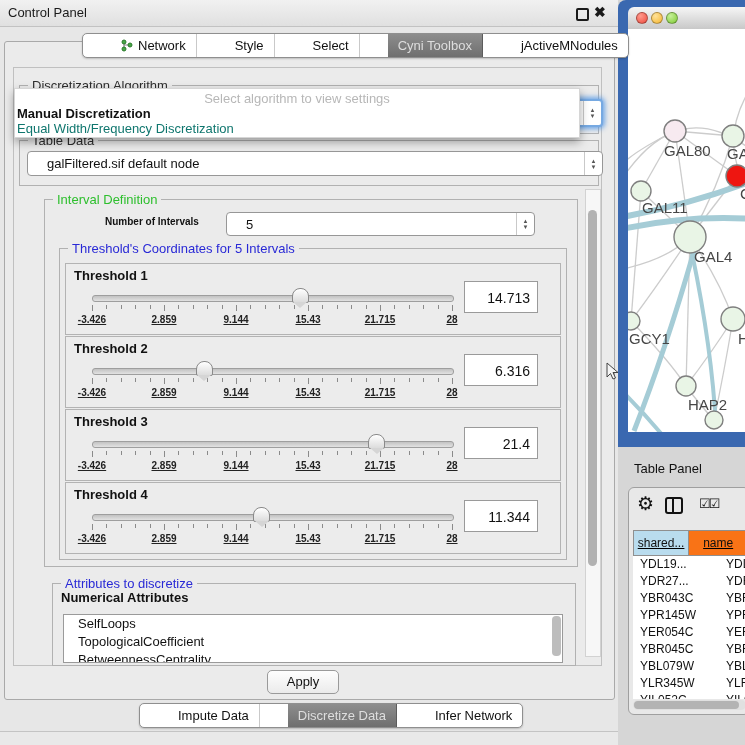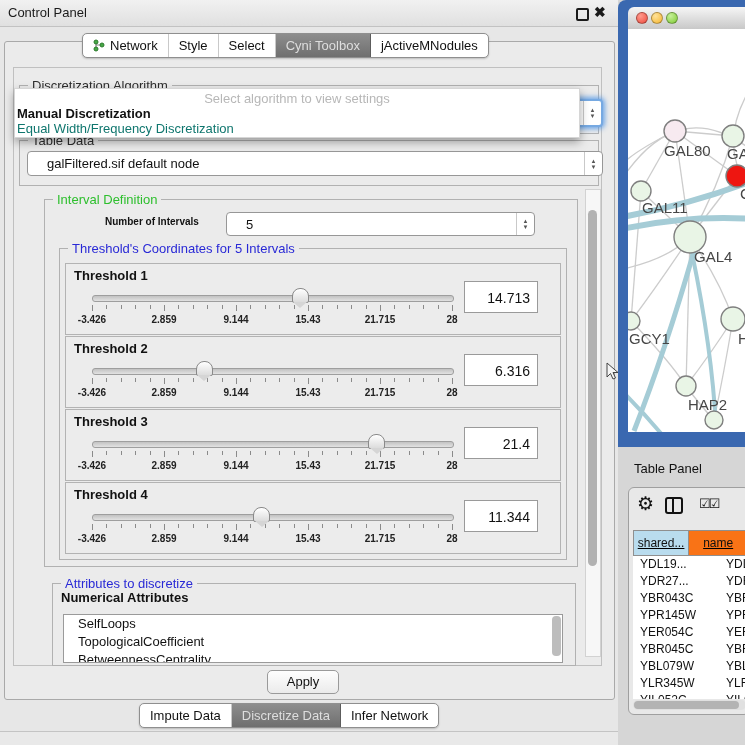--- a/index.html
+++ b/index.html
@@ -16,21 +16,21 @@
 
   .cp-main{position:absolute;left:4px;top:41px;width:609px;height:657px;
     border:1px solid #a9a9a9;border-radius:3px;background:#ebebeb;}
   .inner-panel{position:absolute;left:13px;top:67px;width:587px;height:597px;
     border:1px solid #c0c0c0;background:#ebebeb;}
 
   
   .seg-tabs{position:absolute;display:flex;background:#fff;border:1px solid #8f8f8f;
     border-radius:5px;overflow:hidden;box-shadow:0 1px 2px rgba(0,0,0,.2);z-index:6;}
   .seg-tabs .seg{padding:4px 10px;font-size:13px;color:#111;border-right:1px solid #c9c9c9;
-    display:flex;align-items:center;gap:5px;white-space:nowrap;}
+    display:flex;align-items:center;gap:5px;white-space:nowrap;margin-left:28px;}
   .seg-tabs .seg:last-child{border-right:none;}
   .seg-tabs .seg.selected{background:linear-gradient(#8d8d8d,#6f6f6f);color:#dedede;border-right-color:#5c5c5c;}
   .tabs-top{left:82px;top:33px;}
   .tabs-bottom{left:139px;top:703px;}
   .bottom-strip{position:absolute;left:0;top:731px;width:618px;height:14px;background:#e9e9e9;border-top:1px solid #c4c4c4;}
 
   
   .group{position:absolute;border:1px solid #b1b1b1;}
   .group>.gtitle{position:absolute;top:-8px;left:8px;background:#ebebeb;padding:0 4px;font-size:13px;white-space:nowrap;}
   .gtitle.black{color:#2e2e2e;} .gtitle.green{color:#2dbf2d;} .gtitle.blue{color:#2929d6;}
@@ -56,21 +56,21 @@
   .thr-label{position:absolute;left:8px;top:4px;font-size:13px;font-weight:bold;color:#111;}
   .slider{position:absolute;left:26px;top:24px;width:360px;height:40px;}
   .track{position:absolute;left:0;top:7px;width:100%;height:5px;border:1px solid #9e9e9e;border-radius:3px;
     background:linear-gradient(#c2c2c2,#e2e2e2);}
   .handle{position:absolute;top:0;width:15px;height:13px;margin-left:-8px;
     background:linear-gradient(#ffffff,#dcdcdc);border:1px solid #8a8a8a;border-radius:8px 8px 2px 2px;z-index:2;}
   .handle::after{content:"";position:absolute;left:50%;top:13px;transform:translateX(-50%);
     border-left:7px solid transparent;border-right:7px solid transparent;border-top:6px solid #d5d5d5;}
   .tick{position:absolute;top:17px;width:1px;height:4px;background:#8a8a8a;}
   .tick.major{height:6px;}
-  .tlabel{position:absolute;top:26px;transform:translateX(-50%);font-size:10px;font-weight:bold;color:#222;white-space:nowrap;}
+  .tlabel{position:absolute;top:26px;transform:translateX(-50%);font-size:10px;font-weight:bold;color:#222;white-space:nowrap;text-decoration:underline;}
   .vbox{position:absolute;left:398px;top:17px;width:74px;height:32px;background:#fff;border:1px solid #9a9a9a;
     font-size:14px;color:#111;text-align:right;line-height:32px;padding-right:7px;box-sizing:border-box;}
 
   
   .attr-list{position:absolute;left:10px;top:30px;width:498px;height:47px;background:#fff;
     border:1px solid #9a9a9a;overflow:hidden;}
   .attr-list .row{font-size:13px;color:#111;padding-left:14px;height:18px;line-height:18px;white-space:nowrap;}
   .attr-scroll{position:absolute;right:2px;top:2px;width:9px;height:40px;background:#bdbdbd;border-radius:4px;}
 
   

